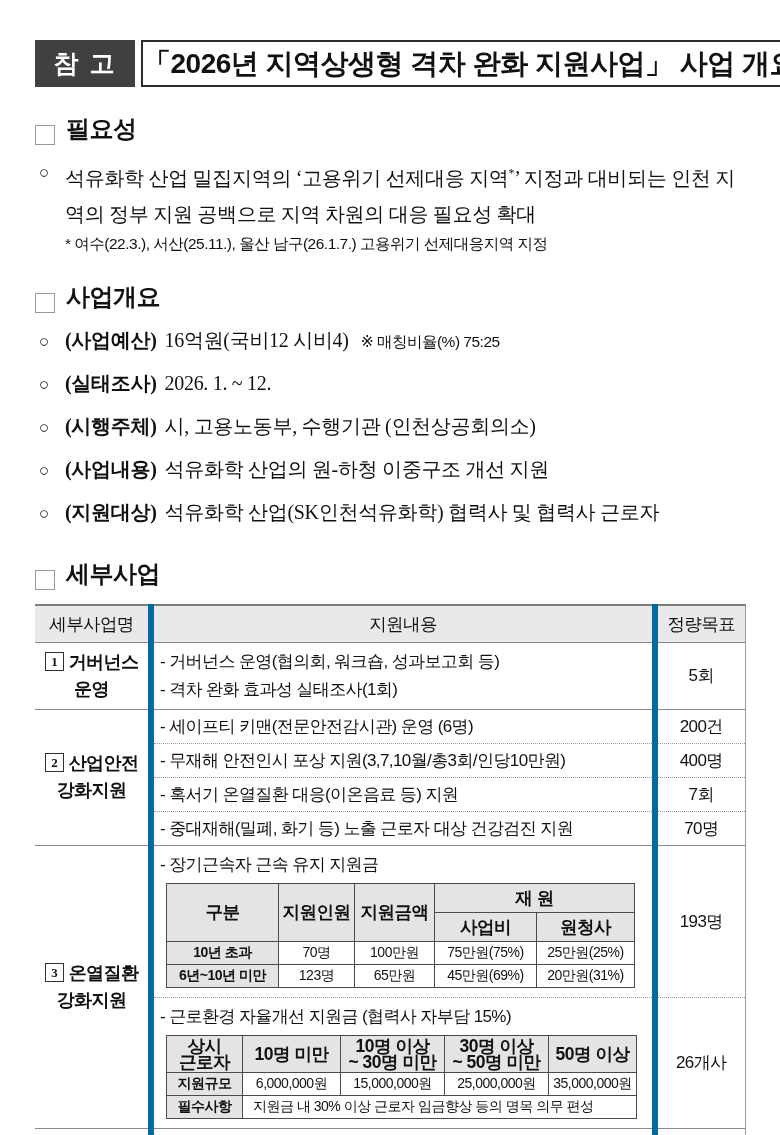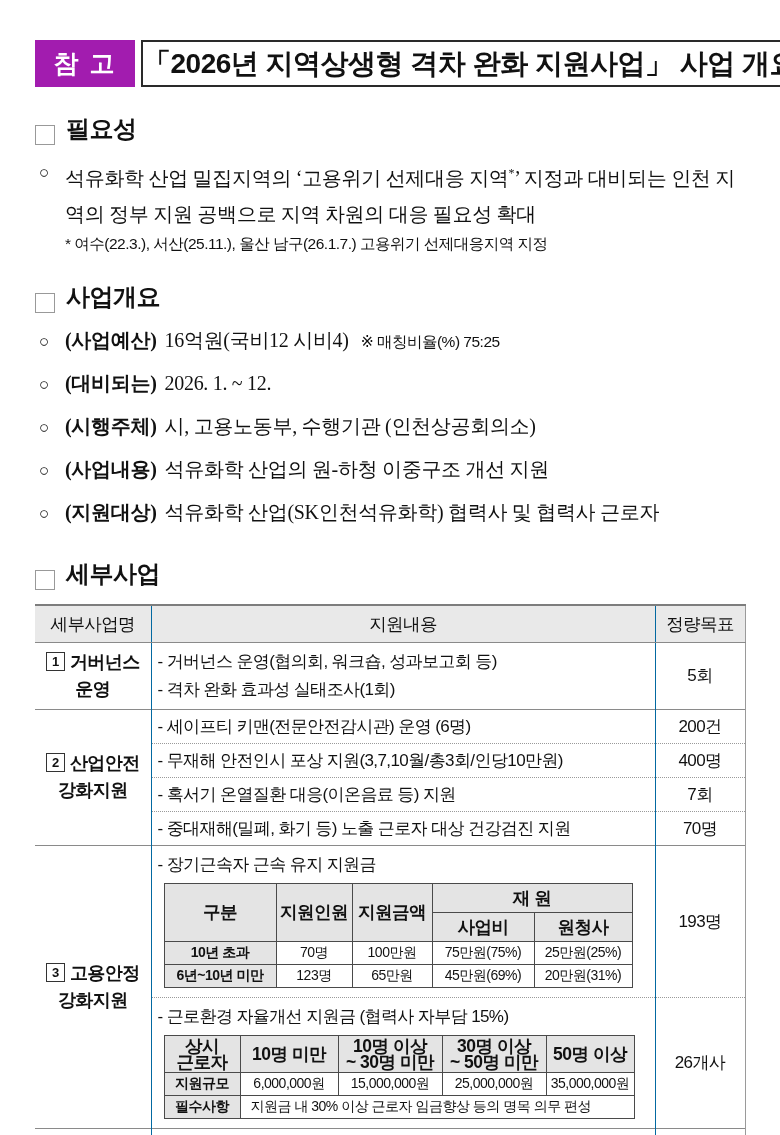--- a/index.html
+++ b/index.html
@@ -6,21 +6,21 @@
   body{
     width:780px;height:1135px;
     font-family:"Liberation Sans","DejaVu Sans",sans-serif;
     color:#111;position:relative;overflow:hidden;
   }
   .page{padding:40px 35px 0 35px;}
 
   
   .hdr{display:flex;align-items:stretch;gap:6px;height:47px;}
   .badge{
-    background:#a21caf;color:#fff;font-weight:bold;font-size:25px;
+    background:#404040;color:#fff;font-weight:bold;font-size:25px;
     width:100px;display:flex;align-items:center;justify-content:center;
     letter-spacing:2px;flex:0 0 auto;
   }
   .titlebox{
     flex:1;border:2px solid #2a2a2a;display:flex;align-items:center;justify-content:center;
     font-weight:bold;font-size:28px;letter-spacing:-0.5px;white-space:nowrap;
   }
 
   
   .sec{display:flex;align-items:flex-end;margin-top:26px;margin-bottom:10px;}
@@ -45,25 +45,25 @@
   table.main{
     border-collapse:collapse;table-layout:fixed;width:710px;margin-top:14px;
     border-top:2px solid #7d7d7d;border-bottom:2px solid #7d7d7d;
     font-size:17px;letter-spacing:-0.6px;
   }
   .main th{
     background:#e9e9e9;font-weight:normal;font-size:17.5px;
     padding:6px 2px;border-bottom:1px solid #8a8a8a;
   }
   .main td{padding:5px 6px;vertical-align:middle;}
-  .main .c-content,.main .c-target,.main th.b-l{border-left:1px solid #0369a1;}
+  .main .c-content,.main .c-target,.main th.b-l{border-left:6px solid #0369a1;}
   .main th.b-r,.main .c-target{border-right:1px solid #9a9a9a;}
   .main tr.g-start>td{border-top:1px solid #8a8a8a;}
   .main tr.sub>td{border-top:1px dotted #9a9a9a;}
-  .main .c-name{text-align:center;font-weight:bold;font-size:18px;line-height:27px;vertical-align:middle;}
+  .main .c-name{text-align:center;font-weight:bold;font-size:18px;line-height:27px;vertical-align:middle;font-family:Liberation Serif, serif;}
   .numbox{
     display:inline-block;border:1.5px solid #333;font-size:13px;font-weight:bold;
     min-width:13px;height:17px;line-height:17px;text-align:center;padding:0 2px;
     vertical-align:2px;margin-right:5px;
   }
   .main .c-target{text-align:center;}
   .main .c-content .ln{line-height:28px;}
   .item-title{line-height:27px;}
 
   
@@ -101,21 +101,21 @@
   </div>
 
   <div class="ov-item serif">
     <span class="mk">○</span>
     <span class="lb">(사업예산)</span>
     <span class="tx">16억원(국비12 시비4)</span>
     <span class="nt">※ 매칭비율(%) 75:25</span>
   </div>
   <div class="ov-item serif">
     <span class="mk">○</span>
-    <span class="lb">(대비되는)</span>
+    <span class="lb">(실태조사)</span>
     <span class="tx">2026. 1. ~ 12.</span>
   </div>
   <div class="ov-item serif">
     <span class="mk">○</span>
     <span class="lb">(시행주체)</span>
     <span class="tx">시, 고용노동부, 수행기관 (인천상공회의소)</span>
   </div>
   <div class="ov-item serif">
     <span class="mk">○</span>
     <span class="lb">(사업내용)</span>
@@ -175,21 +175,21 @@
         <td class="c-content">- 혹서기 온열질환 대응(이온음료 등) 지원</td>
         <td class="c-target">7회</td>
       </tr>
       <tr class="sub">
         <td class="c-content">- 중대재해(밀폐, 화기 등) 노출 근로자 대상 건강검진 지원</td>
         <td class="c-target">70명</td>
       </tr>
 
       <tr class="g-start">
         <td class="c-name" rowspan="2">
-          <div><span class="numbox">3</span><span>고용안정</span></div>
+          <div><span class="numbox">3</span><span>온열질환</span></div>
           <div>강화지원</div>
         </td>
         <td class="c-content">
           <div class="item-title">- 장기근속자 근속 유지 지원금</div>
           <table class="nested">
             <colgroup>
                 <col style="width:112px">
                 <col style="width:76px">
                 <col style="width:80px">
                 <col style="width:102px">

